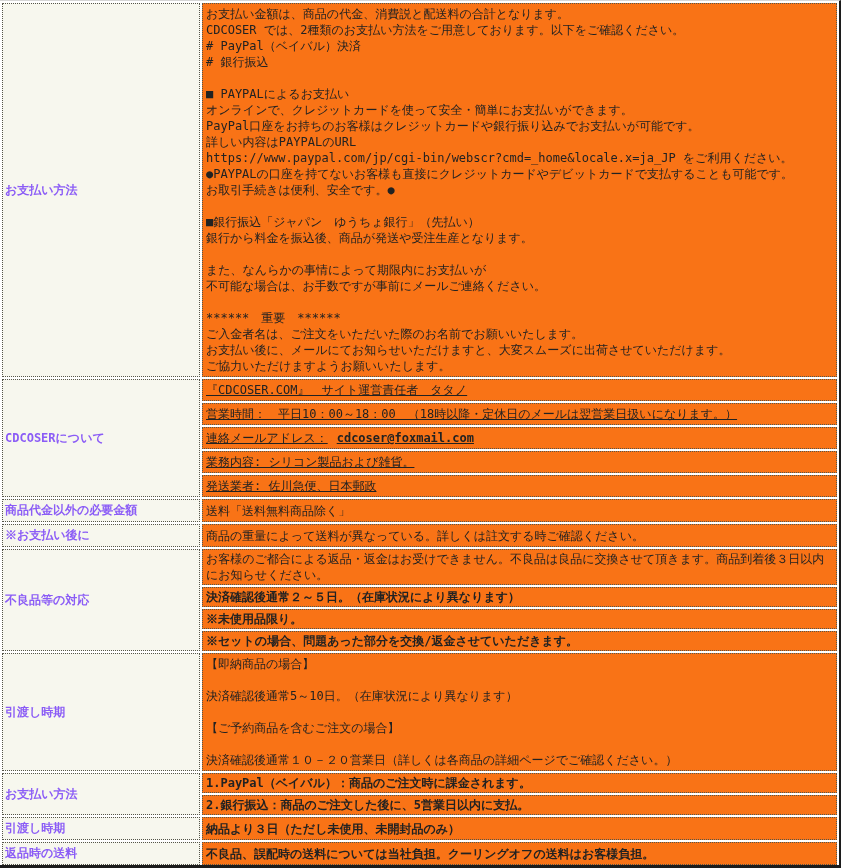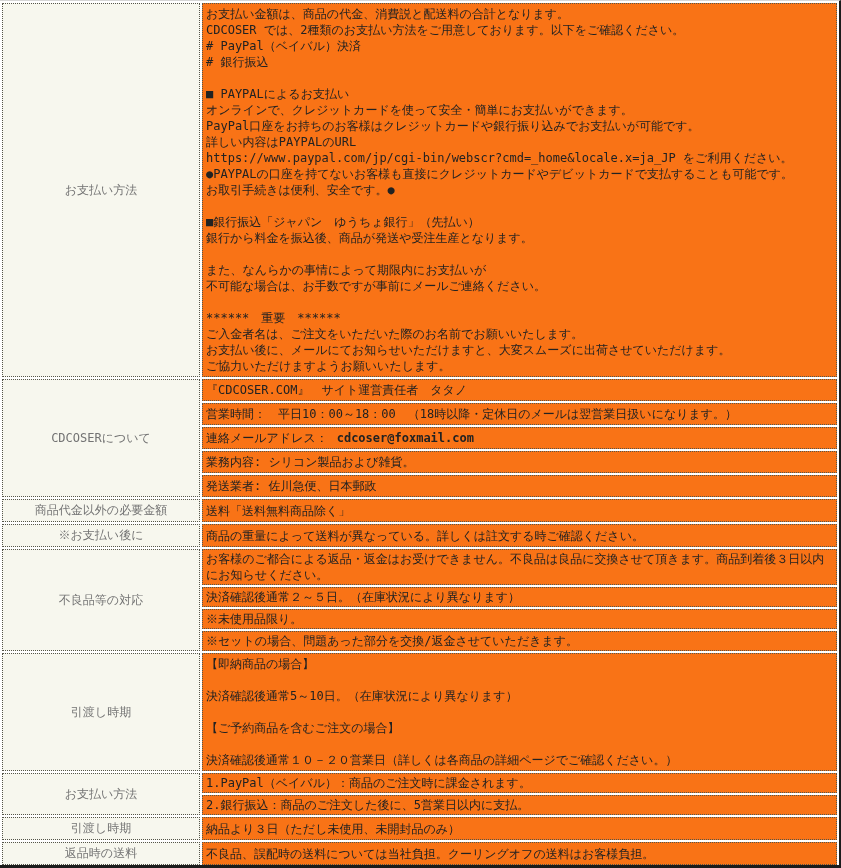--- a/index.html
+++ b/index.html
@@ -15,33 +15,33 @@
   table.shop-info {
     width:100%; height:100%;
     table-layout:fixed;
     border-collapse:separate;
     border-spacing:2px;
   }
   col.c-label { width:198px; }
   td { border:1px dotted #55554a; box-sizing:border-box; }
   td.label {
     background:#f7f7ee;
-    text-align:center; vertical-align:middle;
-    font-weight:normal; color:#737373;
+    text-align:left; vertical-align:middle;
+    font-weight:bold; color:#8b5cf6;
     padding:2px;
   }
   td.content {
     background:#f97316; vertical-align:middle;
     padding:1px 3px; line-height:16px;
     overflow:hidden; word-break:break-all;
   }
   td.content.pre { white-space:pre-wrap; vertical-align:top; padding:2px 3px; }
-  td.content.tall { height:22px; }
+  td.content.tall { height:22px;text-decoration:underline; }
   td.content.mid  { height:19px; }
-  td.content.slim { height:14px; }
+  td.content.slim { height:14px;font-weight:bold; }
   .email { font-weight:bold;margin-left:9px; }
 </style>
 </head>
 <body>
 
 <div class="sheet">
   <table class="shop-info">
     <colgroup>
         <col class="c-label">
         <col class="c-content">

